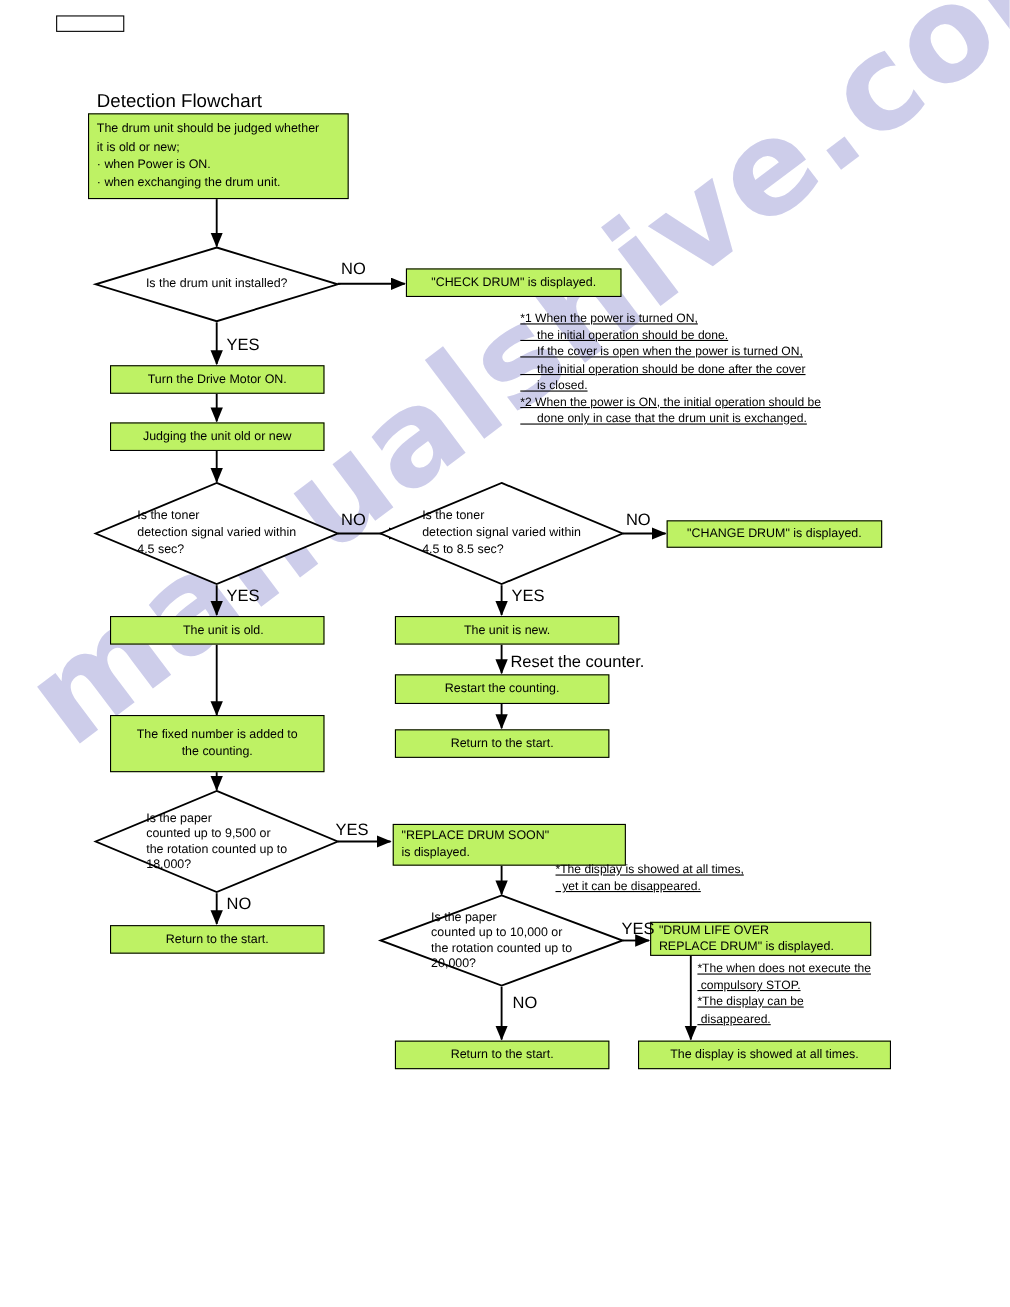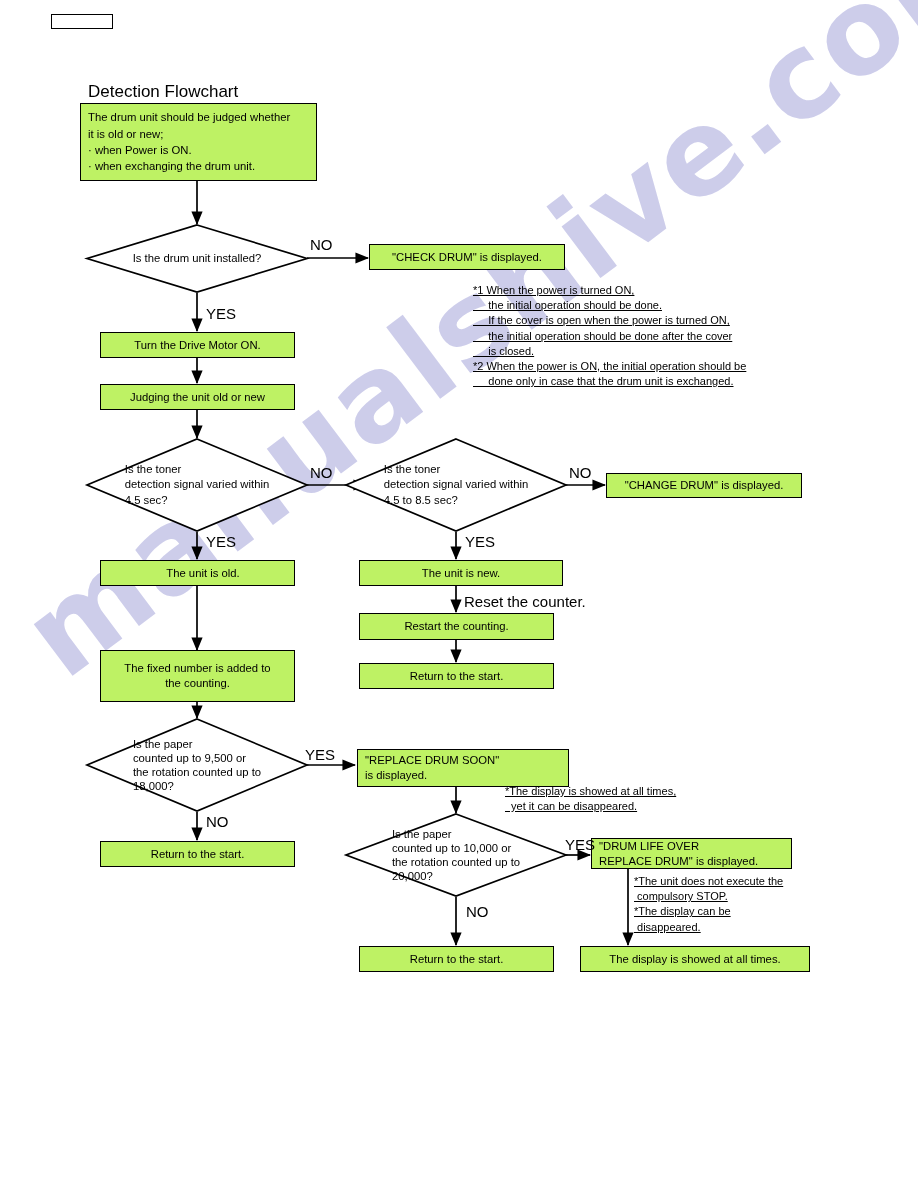--- a/index.html
+++ b/index.html
@@ -308,19 +308,19 @@
      the initial operation should be done.
      If the cover is open when the power is turned ON,
      the initial operation should be done after the cover
      is closed.
 *2 When the power is ON, the initial operation should be
      done only in case that the drum unit is exchanged.</div>
 
     <div class="note" style="left:505px; top:784px;">*The display is showed at all times,
   yet it can be disappeared.</div>
 
-    <div class="note" style="left:634px; top:874px;">*The unit does not execute the
+    <div class="note" style="left:634px; top:874px;">*The when does not execute the
  compulsory STOP.
 *The display can be
  disappeared.</div>
 
   </div>
 </div>
 
 </body></html>

